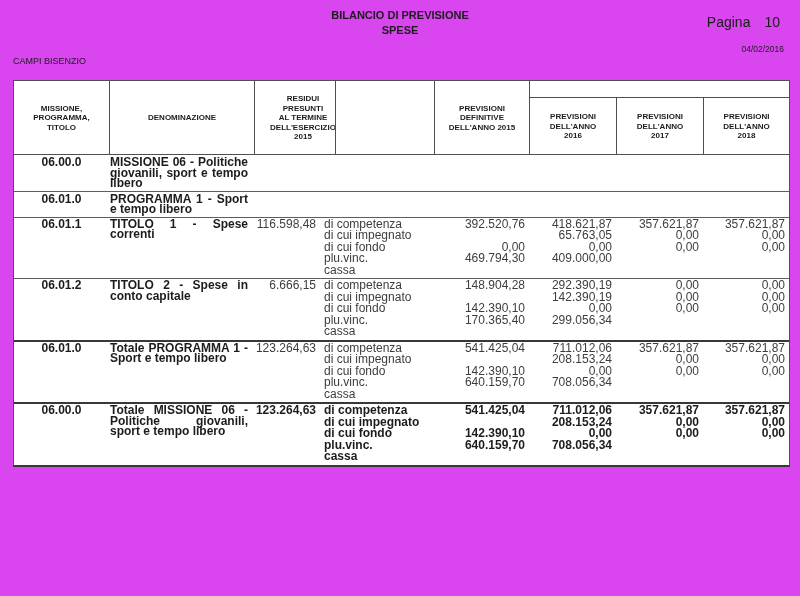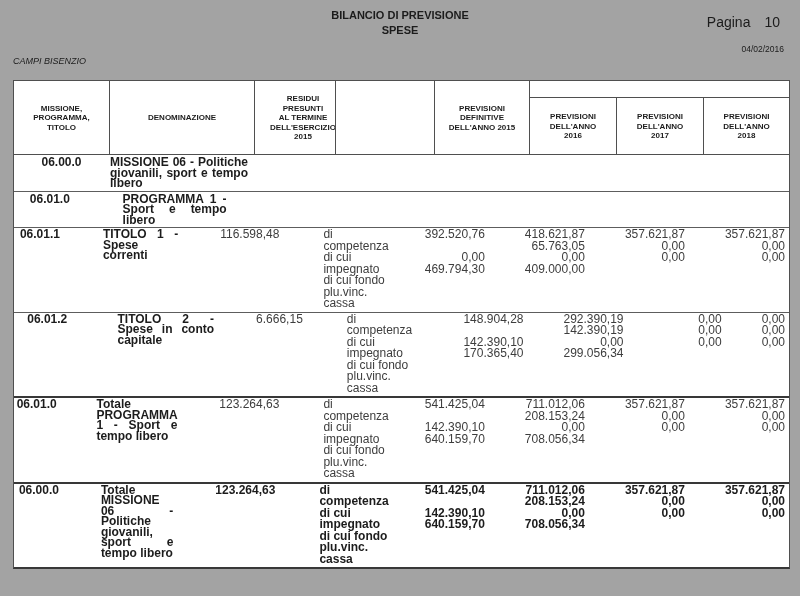--- a/index.html
+++ b/index.html
@@ -1,27 +1,27 @@
 <!DOCTYPE html>
 <html><head>
 <meta charset="utf-8">
 <style>
   html,body { margin:0; padding:0; background:#888; }
   .page {
     position:relative; width:800px; height:596px; margin:0 auto;
-    background:#a3a3a3; overflow:hidden;
+    background:#d946ef; overflow:hidden;
     font-family:"Liberation Sans", sans-serif; color:#1c1c1c;
   }
   
   .doc-title { position:absolute; top:8px; left:0; right:0; text-align:center;
                font-weight:bold; font-size:11px; line-height:15px; }
   .pagina   { position:absolute; top:14px; right:20px; font-size:14px; display:flex; }
   .pagina .pg-num { margin-left:14px; }
   .doc-date { position:absolute; top:44px; right:16px; font-size:8.5px; }
-  .entity   { position:absolute; top:56px; left:13px; font-size:9px;font-style:italic; }
+  .entity   { position:absolute; top:56px; left:13px; font-size:9px; }
 
   
   .hdr {
     position:absolute; left:13px; top:80px; width:777px; height:76px;
     display:grid; grid-template-columns:95px 145px 81px 99px 95px 87px 87px 1fr;
     grid-template-rows:17px 1fr;
     border:1px solid #4f4f4f; box-sizing:border-box; background:#fff;
   }
   .hcell {
     border-left:1px solid #4f4f4f;
@@ -40,21 +40,21 @@
   .h8{grid-column:8; grid-row:2;}
 
   
   .tbody {
     position:absolute; left:13px; top:154px; width:777px;
     border:1px solid #4f4f4f; border-bottom:2px solid #383838;
     box-sizing:border-box; background:#fff;
   }
   .block { display:flex; padding:2px 0 2px; font-size:12px; color:#2e2e2e; }
   .block.sub-block { padding:1px 0 2px; }
-  .block + .block { border-top:1px solid #5d5d5d;gap:36px; }
+  .block + .block { border-top:1px solid #5d5d5d; }
   .block.thick { border-top:2px solid #383838; }
   .c1 { width:95px;  text-align:center; font-weight:bold; line-height:11.5px; color:#1c1c1c; }
   .c2 { width:145px; box-sizing:border-box; padding:0 6px 0 1px; font-weight:bold;
         text-align:justify; line-height:10.5px; color:#1c1c1c; }
   .c3 { width:70px;  box-sizing:border-box; text-align:right; padding-right:8px; line-height:11.5px; color:#3d3d3d; }
   .c4 { width:105px; color:#3d3d3d; }
   .c5 { width:100px; } .c6 { width:87px; } .c7 { width:87px; } .c8 { flex:1; }
   .num { text-align:right; padding-right:4px; box-sizing:border-box; color:#3d3d3d; }
   .ln { min-height:11.5px; line-height:11.5px; }
   .bold-row .c3, .bold-row .c4, .bold-row .num { font-weight:bold; color:#1c1c1c; }

